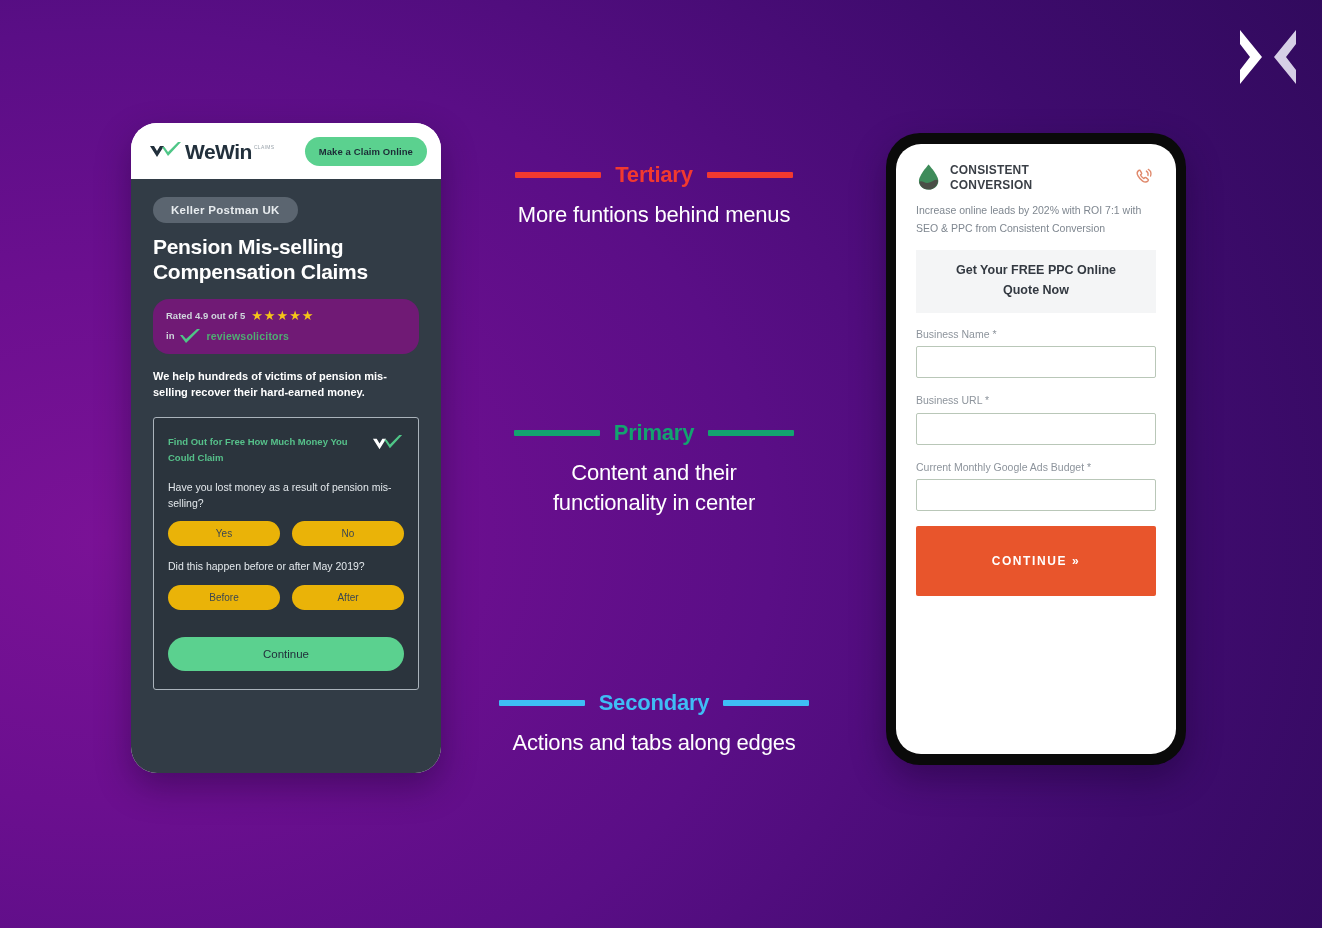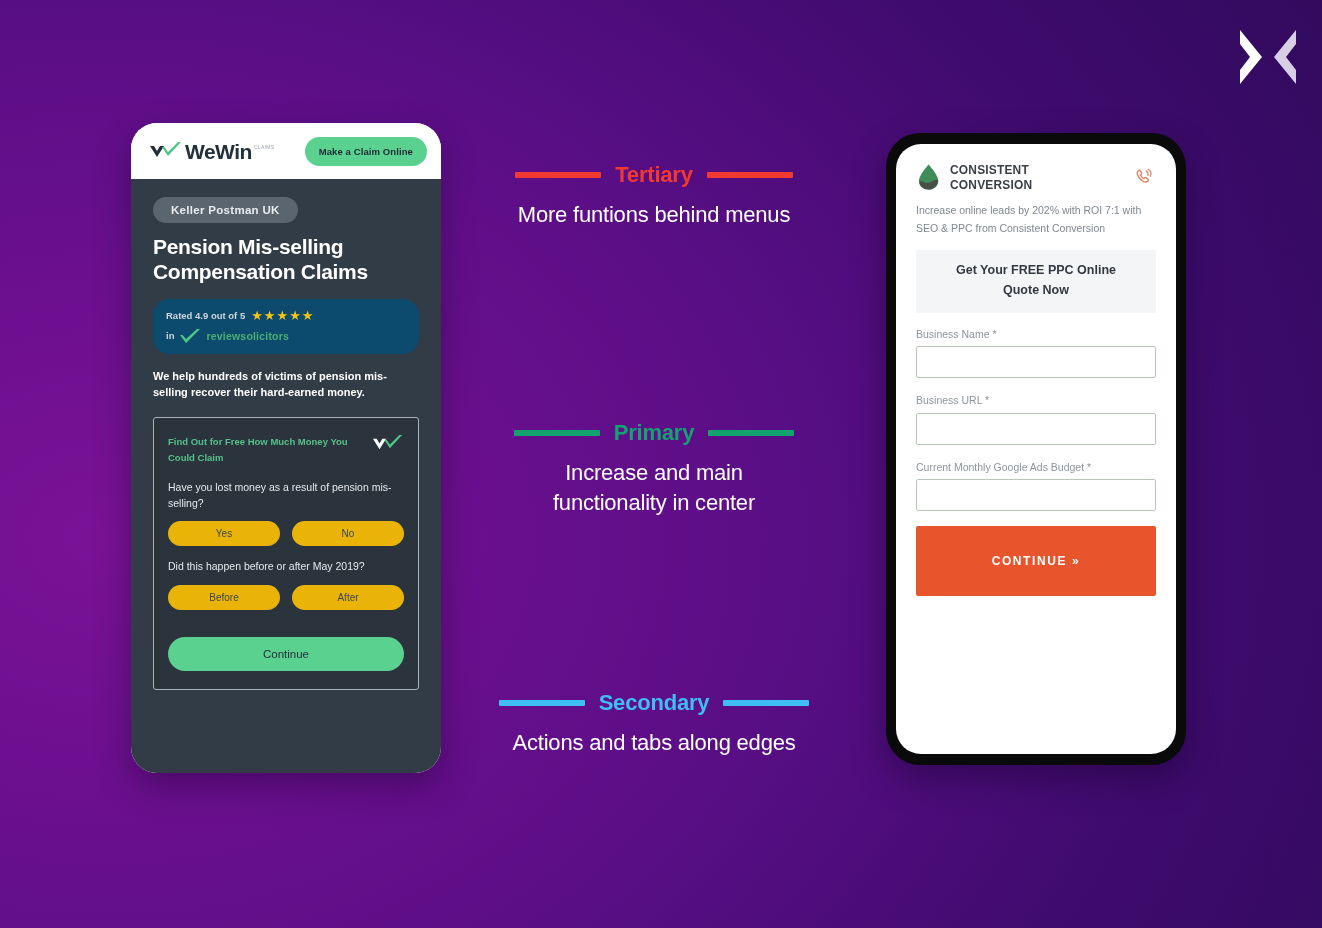--- a/index.html
+++ b/index.html
@@ -115,21 +115,21 @@
   .left-headline {
     margin-top: 12px;
     color: #ffffff;
     font-size: 21px;
     font-weight: bold;
     line-height: 1.18;
     letter-spacing: -0.3px;
   }
   .rating-box {
     margin-top: 14px;
-    background: #0c4a6e;
+    background: #701a75;
     border-radius: 16px;
     padding: 10px 13px;
   }
   .rating-row1 {
     display: flex;
     align-items: center;
     gap: 6px;
   }
   .rating-text {
     color: #cfd6dc;
@@ -457,21 +457,21 @@
     <div class="annot-desc">More funtions behind menus</div>
   </div>
 
   <div class="annot" id="annot-primary">
     <div class="annot-head">
       <div class="rule" style="background:#13a36f"></div>
       <div class="annot-title" style="color:#13a36f">Primary</div>
       <div class="rule" style="background:#13a36f"></div>
     </div>
     <div class="annot-desc">
-      <div>Increase and main</div>
+      <div>Content and their</div>
       <div>functionality in center</div>
     </div>
   </div>
 
   <div class="annot" id="annot-secondary">
     <div class="annot-head">
       <div class="rule" style="background:#3fbdf5"></div>
       <div class="annot-title" style="color:#3fbdf5">Secondary</div>
       <div class="rule" style="background:#3fbdf5"></div>
     </div>

